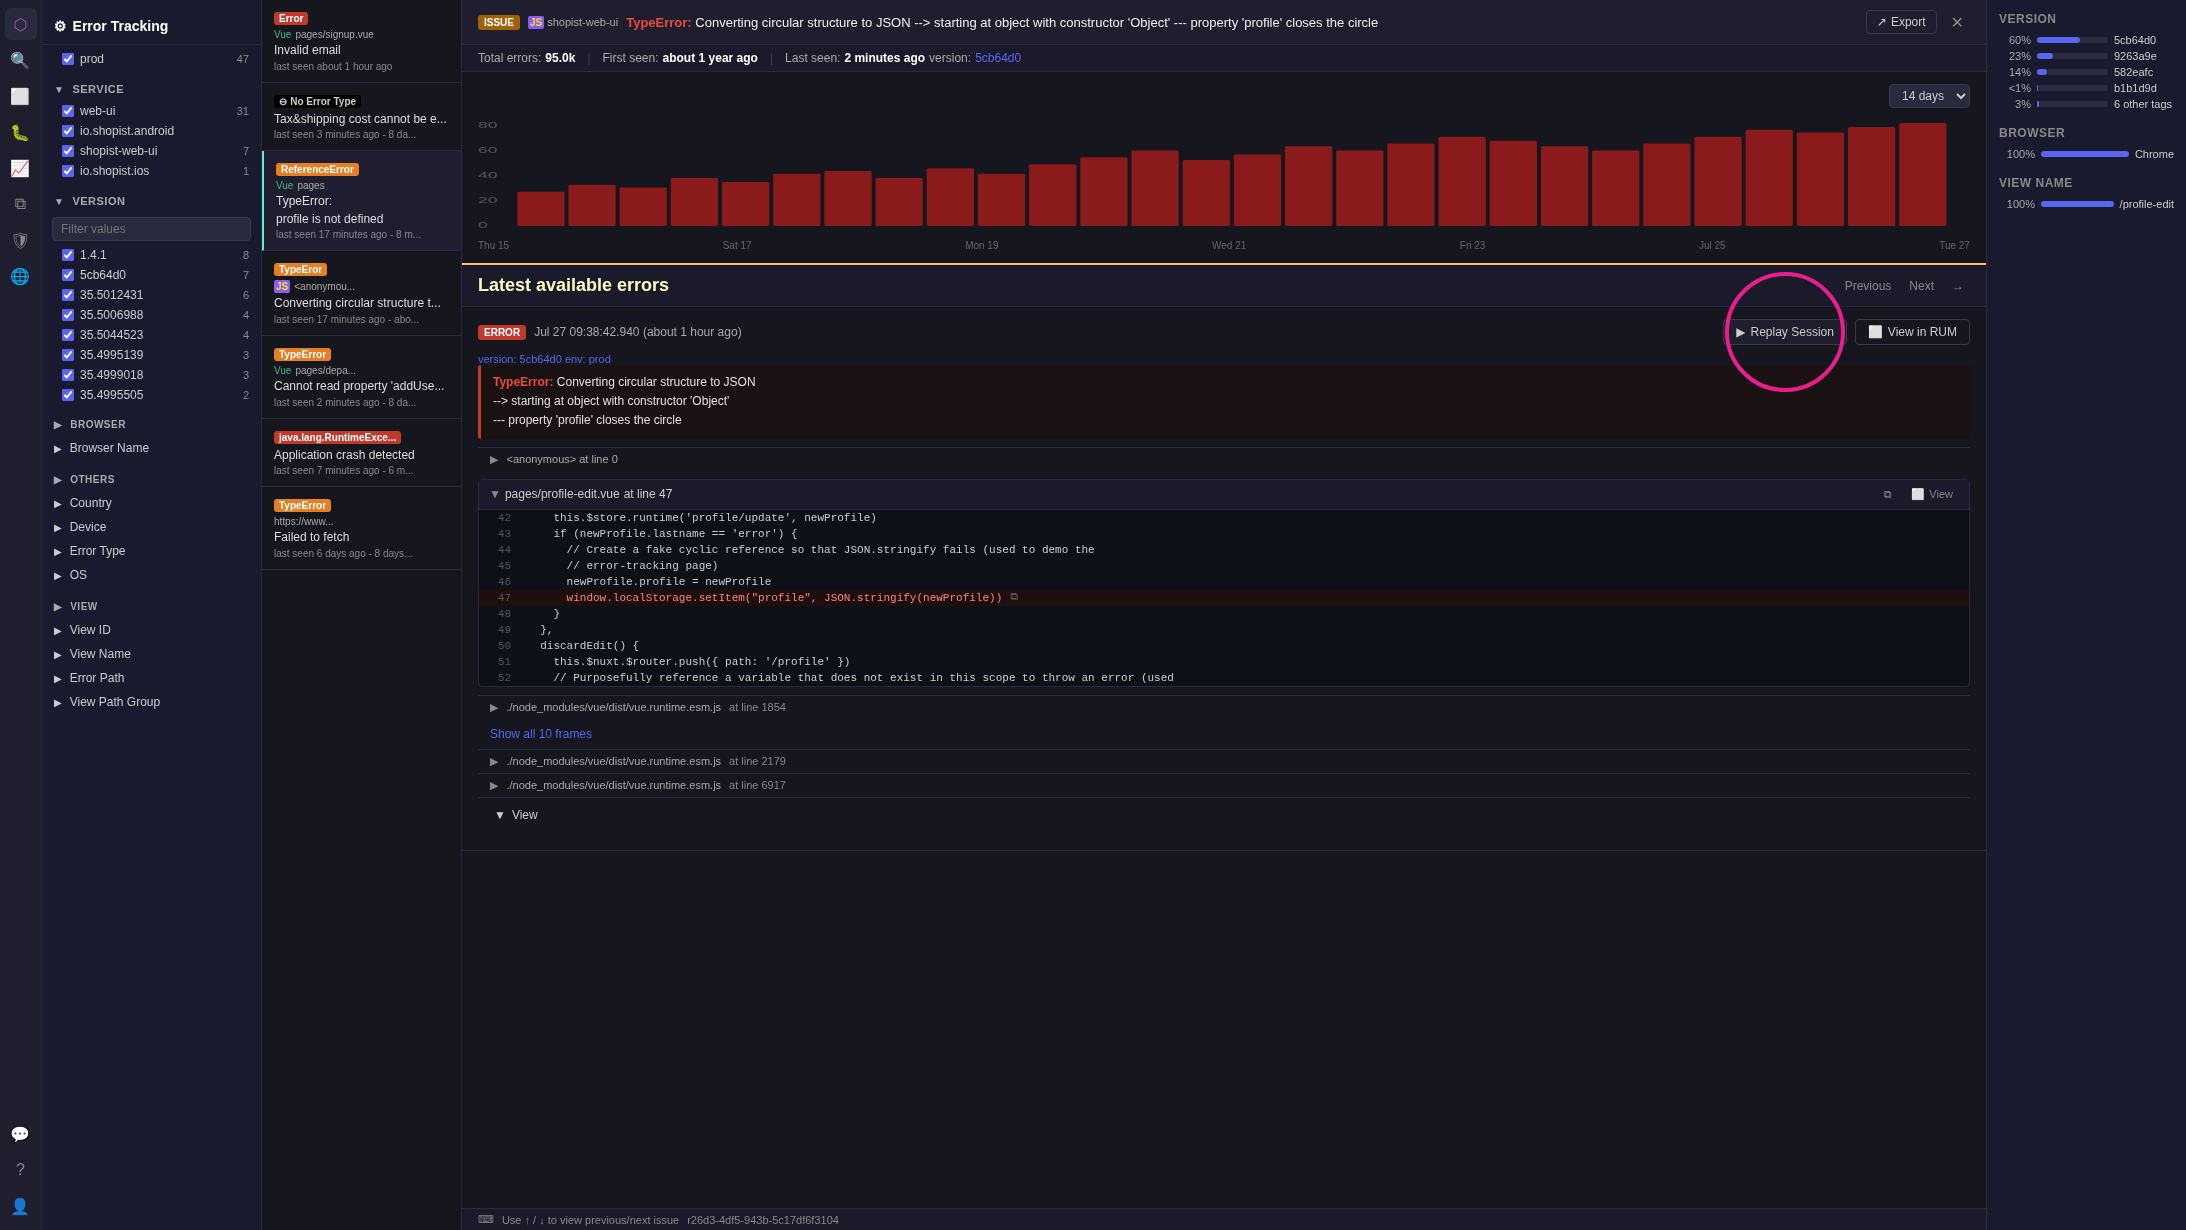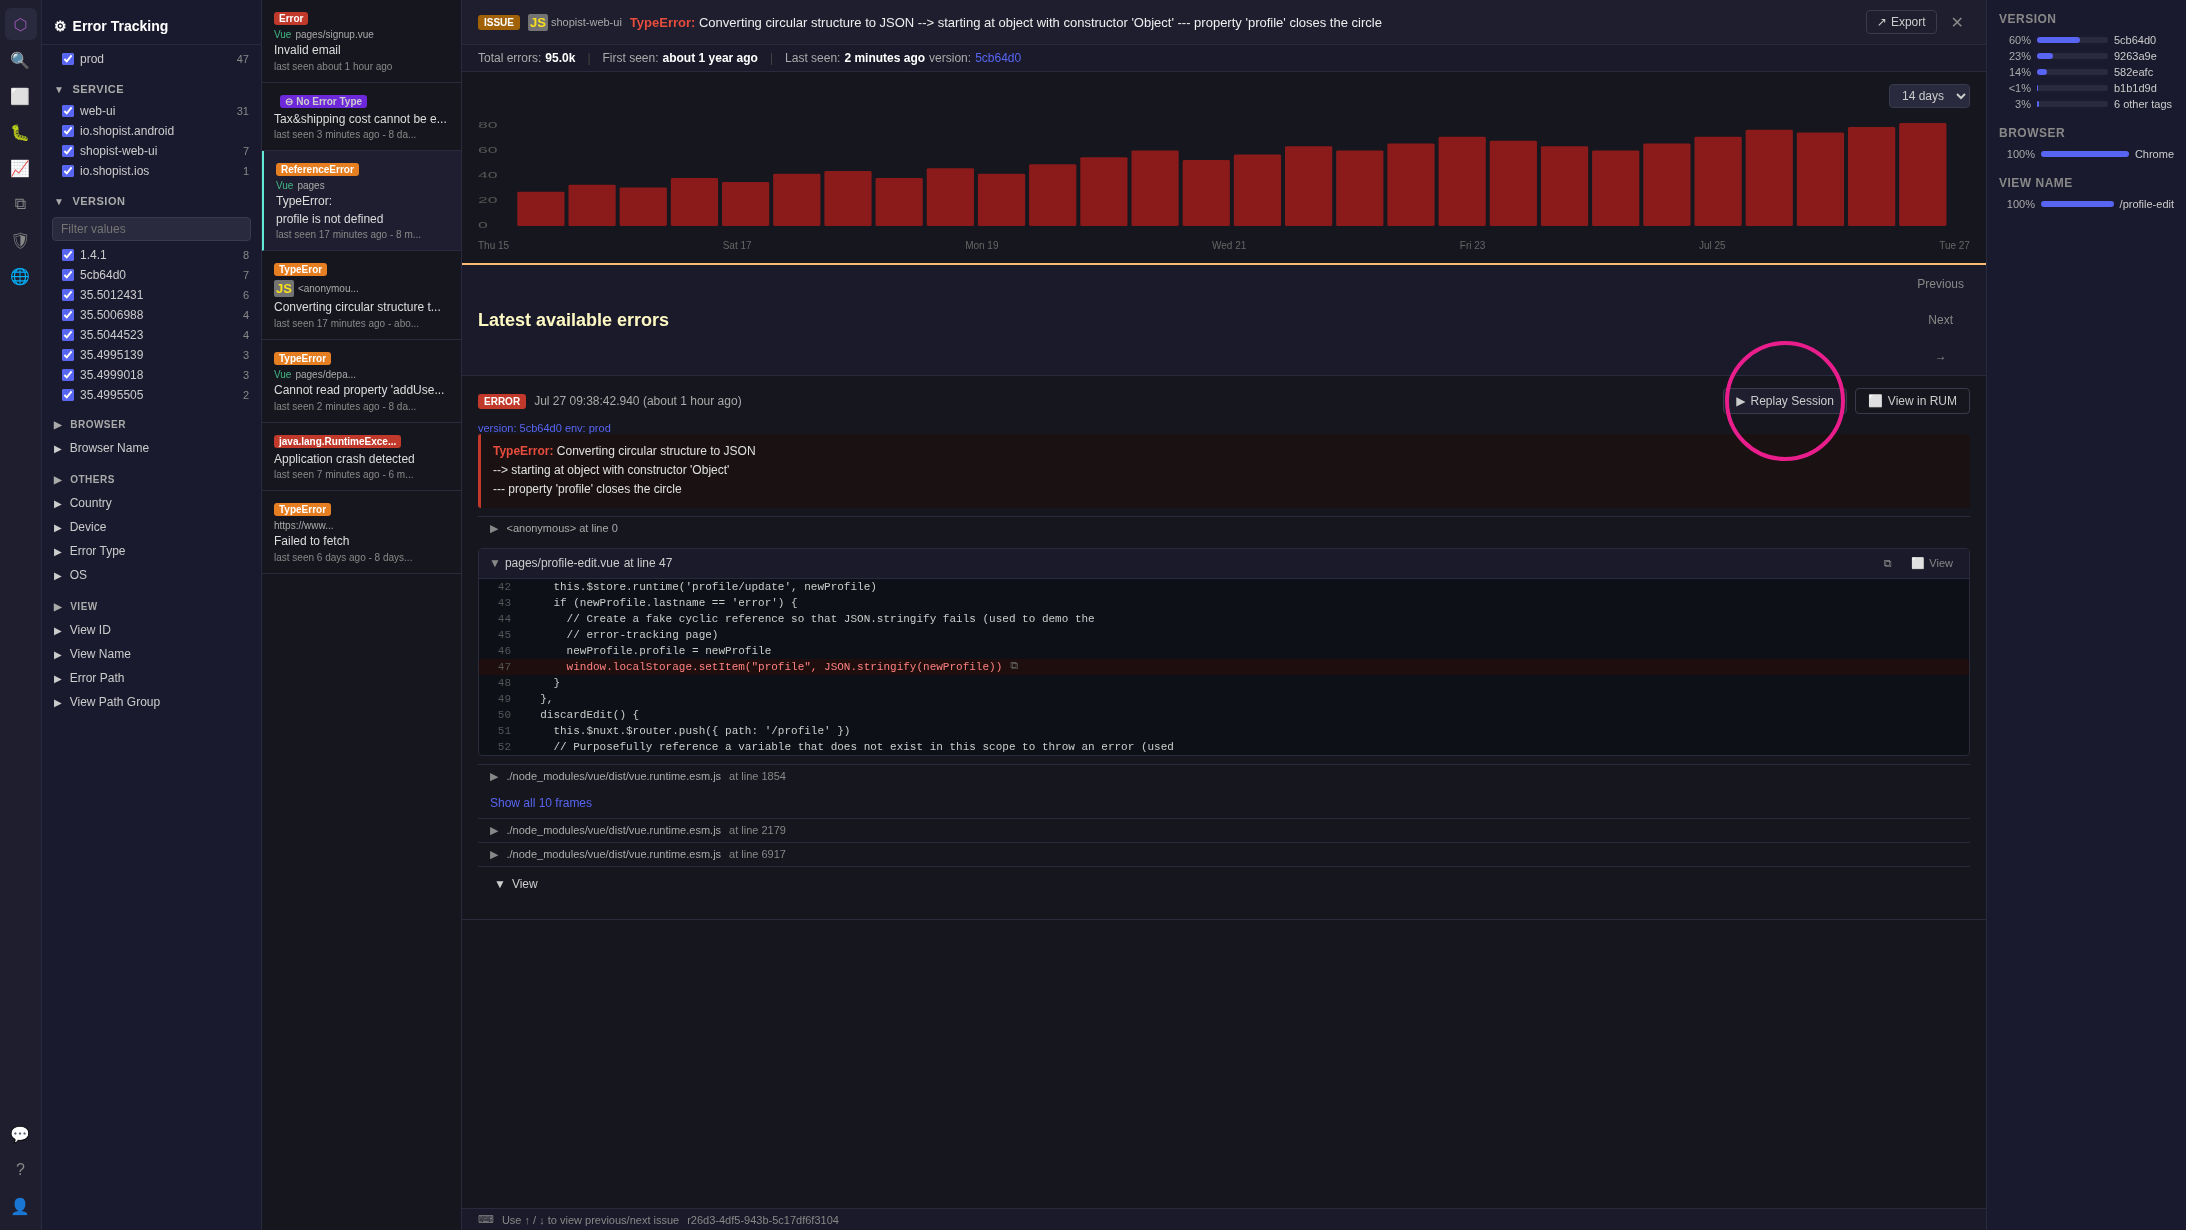--- a/index.html
+++ b/index.html
@@ -109,30 +109,30 @@
     }
     .issue-item.active { background: #1e1e30; border-left: 2px solid #5eead4; }
 
     .issue-type-badge {
       display: inline-flex; align-items: center; gap: 4px;
       font-size: 10px; font-weight: 600; padding: 1px 5px;
       border-radius: 3px; margin-bottom: 4px;
     }
     .badge-error { background: #c0392b; color: #fff; }
     .badge-warn { background: #e67e22; color: #fff; }
-    .badge-no-type { background: #6d28d9; color: #ccc; margin-left: 6px; }
+    .badge-no-type { background: #000000; color: #ccc; }
 
     .issue-title { font-size: 12px; color: #ddd; margin-bottom: 2px; line-height: 1.3; }
     .issue-meta { font-size: 10px; color: #888; }
 
     .issue-service {
       font-size: 10px; color: #aaa;
       display: flex; align-items: center; gap: 4px; margin-bottom: 3px;
     }
-    .js-icon { color: #f7df1e; font-weight: bold; font-size: 13px; background: #737373; padding: 1px 2px; border-radius: 2px; }
+    .js-icon { color: #f7df1e; font-weight: bold; font-size: 10px; background: #8b5cf6; padding: 1px 2px; border-radius: 2px; }
     .vue-icon { color: #42b883; font-size: 10px; }
 
     
     .main-content {
       flex: 1;
       display: flex;
       flex-direction: column;
       overflow: hidden;
       background: #16161e;
     }
@@ -236,21 +236,21 @@
     }
 
     .latest-errors-header {
       display: flex; align-items: center; justify-content: space-between;
       padding: 10px 16px;
       border-bottom: 1px solid #2a2a3e;
       background: #1a1a2a;
     }
 
     .latest-errors-header h3 { font-size: 18px; color: #fef9c3; }
-    .pagination-controls { display: flex; align-items: center; gap: 18px; font-size: 12px; color: #aaa; flex-direction: column; }
+    .pagination-controls { display: flex; align-items: center; gap: 6px; font-size: 12px; color: #aaa; }
     .page-btn { cursor: pointer; color: #888; padding: 2px 6px; border-radius: 3px; }
 
     .error-entry {
       padding: 12px 16px;
       border-bottom: 1px solid #2a2a3e;
     }
 
     .error-entry-header {
       display: flex; align-items: center; gap: 8px;
       margin-bottom: 8px;

